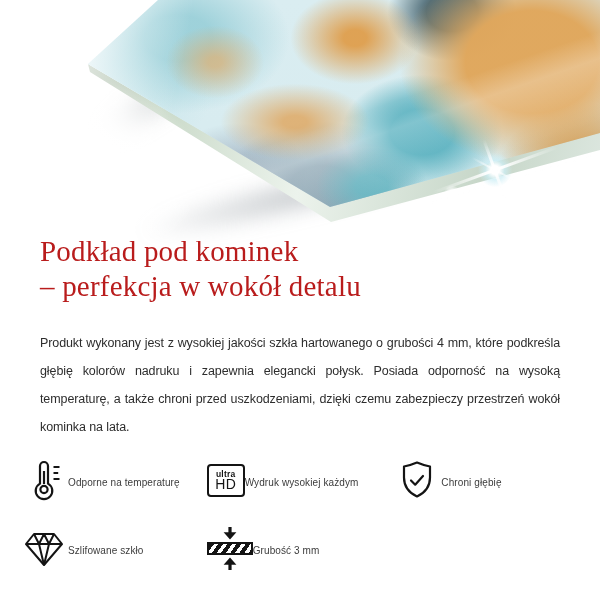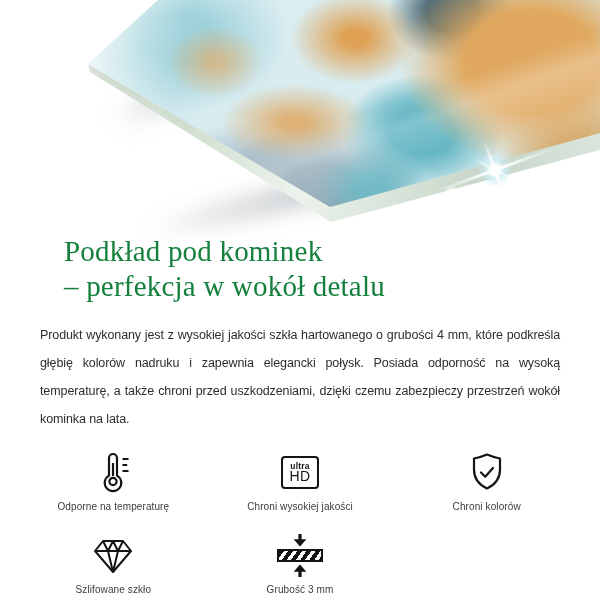--- a/index.html
+++ b/index.html
@@ -57,28 +57,28 @@
   .sparkle .r1 { width:132px; height:3px; transform:translate(-66px,-1.5px) rotate(-20deg); }
   .sparkle .r2 { width:64px;  height:2.5px; transform:translate(-32px,-1.25px) rotate(70deg); }
   .sparkle .r3 { width:52px;  height:2px; transform:translate(-26px,-1px) rotate(28deg); opacity:.8; }
   .sparkle-small { position:absolute; left:452px; top:193px; width:16px; height:16px; border-radius:50%;
     transform:translate(-8px,-8px);
     background:radial-gradient(circle, rgba(255,255,255,.95) 20%, rgba(255,255,255,0) 70%); }
 
   
   .main { position:absolute; left:40px; right:40px; top:234px; }
   h1 { font-family:"Liberation Serif", serif; font-weight:400; font-size:29px; line-height:35px;
-       color:#15803d; letter-spacing:.2px;margin-left:24px; }
-  .desc { margin-top:17px; font-size:12.5px; line-height:28px; color:#2d2d2d;
+       color:#b91c1c; letter-spacing:.2px; }
+  .desc { margin-top:25px; font-size:12.5px; line-height:28px; color:#2d2d2d;
           text-align:justify; letter-spacing:-0.1px; }
 
   
   .features { margin:14px -20px 0; display:grid; grid-template-columns:1fr 1fr 1fr;
               row-gap:18px; }
-  .feature { display:flex; flex-direction:column; align-items:center; }
+  .feature { display:flex; flex-direction:row; align-items:center; }
   .icon-box { height:50px; display:flex; align-items:center; justify-content:center; }
   .feature .label { margin-top:4px; font-size:10px; color:#3c3c3c; letter-spacing:.1px; }
 
   .icon-svg { stroke:#141414; fill:none; stroke-width:2.2; }
 
   .uhd-box { width:38px; height:33px; border:2.5px solid #141414; border-radius:4px;
              display:flex; flex-direction:column; align-items:center; justify-content:center;
              color:#141414; }
   .uhd-small { font-size:8.5px; font-weight:700; line-height:8px; letter-spacing:.2px; }
   .uhd-big   { font-size:14px;  font-weight:400; line-height:13px; letter-spacing:.3px; }
@@ -136,31 +136,31 @@
         <div class="label">Odporne na temperaturę</div>
       </div>
 
       <div class="feature">
         <div class="icon-box">
           <div class="uhd-box">
             <span class="uhd-small">ultra</span>
             <span class="uhd-big">HD</span>
           </div>
         </div>
-        <div class="label">Chroni wysokiej jakości</div>
+        <div class="label">Wydruk wysokiej każdym</div>
       </div>
 
       <div class="feature">
         <div class="icon-box">
           <svg class="icon-svg" width="48" height="48" viewBox="0 0 48 48" style="stroke-linejoin:round">
             <path d="M24,6.5 C28,8.2 32.5,9.6 37,10.5 V21.5 C37,30.5 31.5,37 24,40.5 C16.5,37 11,30.5 11,21.5 V10.5 C15.5,9.6 20,8.2 24,6.5 Z"></path>
             <path d="M18,24.5 l4.2,4.2 L30,20" style="stroke-linecap:round"></path>
           </svg>
         </div>
-        <div class="label">Chroni kolorów</div>
+        <div class="label">Chroni głębię</div>
       </div>
 
       <div class="feature">
         <div class="icon-box">
           <svg class="icon-svg" width="48" height="46" viewBox="0 0 48 46" style="stroke-width:2; stroke-linejoin:round">
             <path d="M14,9 H34 L42,19 L24,40 L6,19 Z"></path>
             <path d="M6,19 H42"></path>
             <path d="M14,9 L19,19 L24,9 L29,19 L34,9"></path>
             <path d="M19,19 L24,40 M29,19 L24,40"></path>
           </svg>

